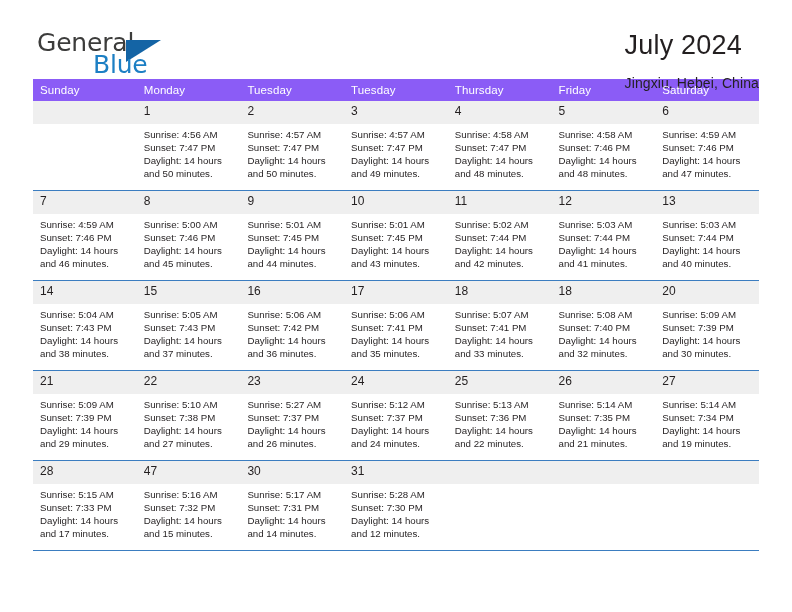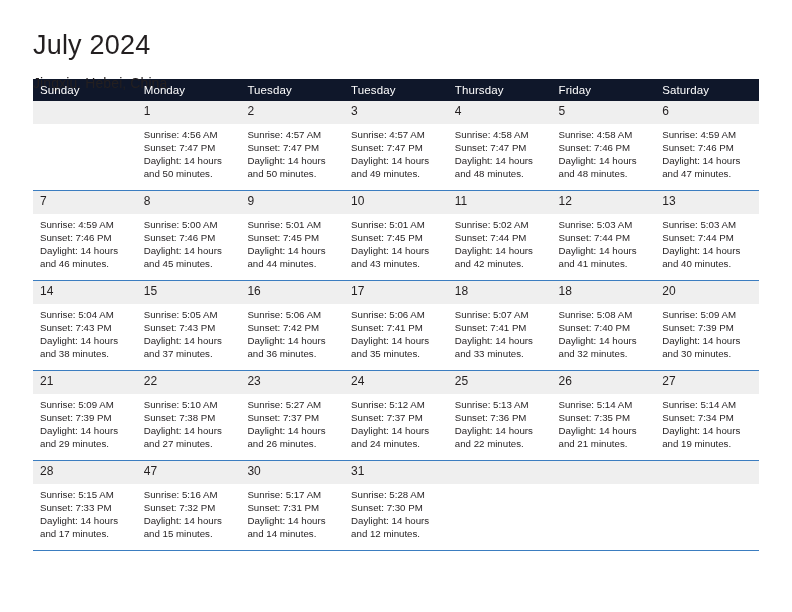--- a/index.html
+++ b/index.html
@@ -84,21 +84,21 @@
   }
 
   
   .calendar {
     width: 726px;
     border-collapse: collapse;
     table-layout: fixed;
     margin-top: 7px;
   }
   .calendar th {
-    background: #0f172a;
+    background: #8b5cf6;
     color: #ffffff;
     font-size: 11.5px;
     font-weight: 400;
     text-align: left;
     padding: 5px 0 5px 7px;
     border: none;
     letter-spacing: 0.1px;
   }
   .calendar td {
     vertical-align: top;
@@ -127,20 +127,25 @@
     white-space: nowrap;
   }
   td.blank .daynum { background: #efefef; }
 </style>
 </head>
 <body>
 
 <div class="page">
 
   <div class="header">
+    <div class="brand">
+      <span class="brand-general">General</span>
+      <span class="brand-triangle"></span>
+      <span class="brand-blue">Blue</span>
+    </div>
     <div class="title-block">
       <div class="cal-title">July 2024</div>
       <div class="cal-subtitle">Jingxiu, Hebei, China</div>
     </div>
   </div>
 
   <table class="calendar">
     <thead>
       <tr>
         <th>Sunday</th>

